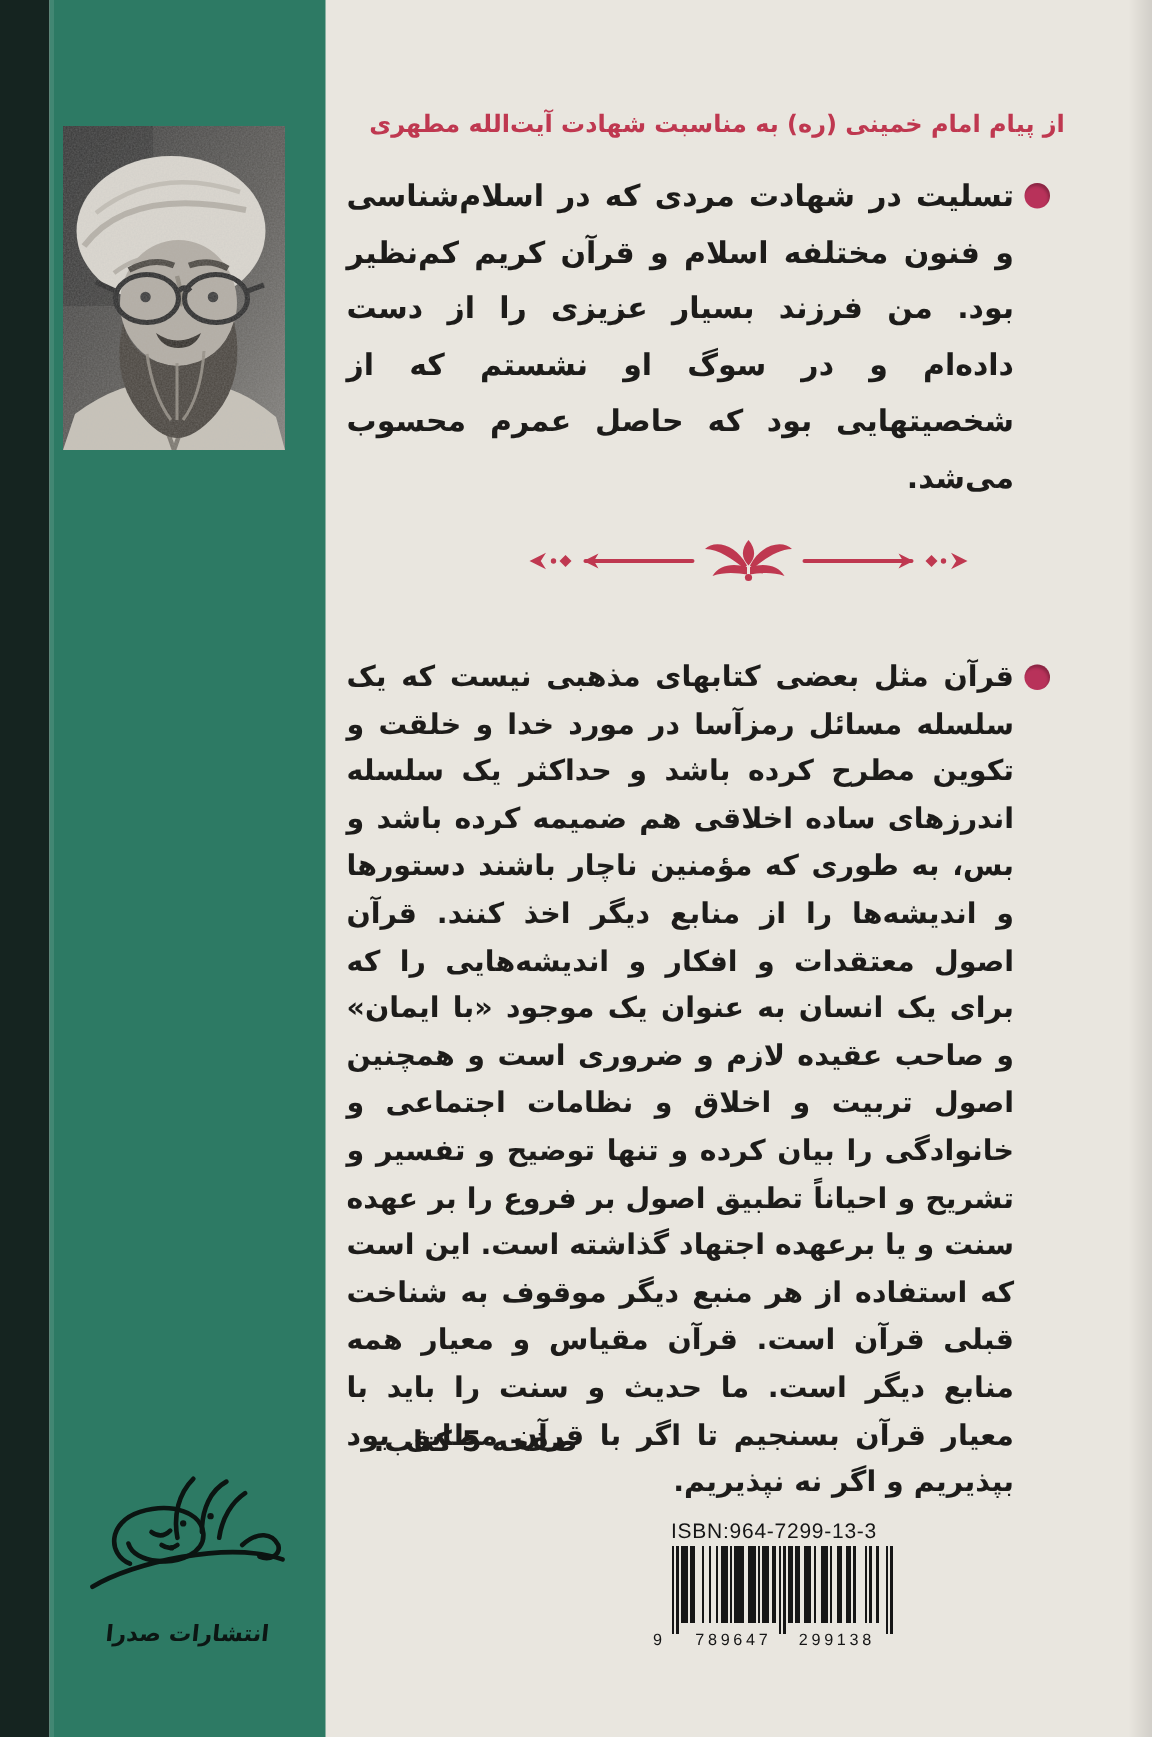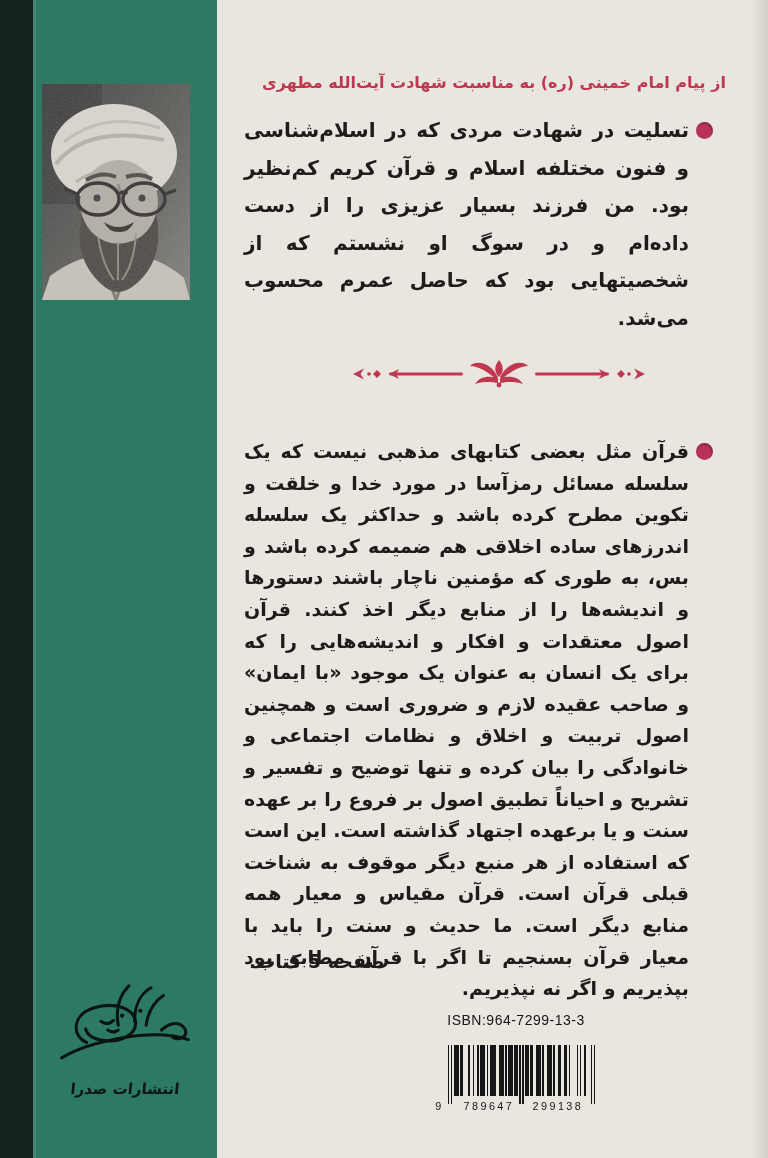--- a/index.html
+++ b/index.html
@@ -19,46 +19,46 @@
     margin-top:2px;font-size:15px;font-weight:bold;color:#0c1613;
     direction:rtl;letter-spacing:1px;transform:skewX(-6deg);
   }
   
   .page{position:absolute;left:217px;top:0;width:551px;height:100%;}
   .page::after{
     content:"";position:absolute;right:0;top:0;width:16px;height:100%;
     background:linear-gradient(to right,rgba(0,0,0,0),rgba(0,0,0,.10));pointer-events:none;
   }
   .heading{
-    position:absolute;top:73px;left:22px;width:510px;
+    position:absolute;top:73px;left:6px;width:510px;
     text-align:center;white-space:nowrap;direction:rtl;
     color:#bf3850;font-size:16px;font-weight:bold;
   }
   .quote{
-    position:absolute;left:27px;width:445px;
+    position:absolute;left:14px;width:445px;
     direction:rtl;text-align:justify;font-weight:bold;color:#1d1c1a;
   }
   .quote .bullet{
     position:absolute;right:-24px;width:17px;height:17px;border-radius:50%;
     background:#b8325a;box-shadow:inset -1px 2px 2px rgba(0,0,0,.25);
   }
   .q1{top:112px;font-size:20px;line-height:37.5px;}
   .q1 .bullet{top:10px;}
   .q2{top:412px;font-size:19px;line-height:31.6px;margin-top:24px;}
   .q2 .bullet{top:7px;}
   .divider{position:absolute;left:132px;top:356px;width:300px;height:36px;}
   .citation{
     position:absolute;left:32px;top:950px;direction:rtl;
     font-size:19px;font-weight:bold;white-space:nowrap;
   }
   
   .barcode-block{position:absolute;left:215px;top:1012px;width:168px;text-align:center;}
   .isbn{
     font-family:"Liberation Sans",sans-serif;font-size:14px;color:#151515;
-    letter-spacing:.5px;white-space:nowrap;margin-bottom:16px;
+    letter-spacing:.5px;white-space:nowrap;margin-bottom:2px;
   }
   .bars{display:block;margin:0 auto;width:165px;height:70px;shape-rendering:crispEdges;}
   .bars rect{fill:#161616;}
   .bars text{
     font-family:"Liberation Sans",sans-serif;font-size:11px;fill:#161616;
     letter-spacing:2.5px;shape-rendering:auto;
   }
 </style>
 </head>
 <body>

